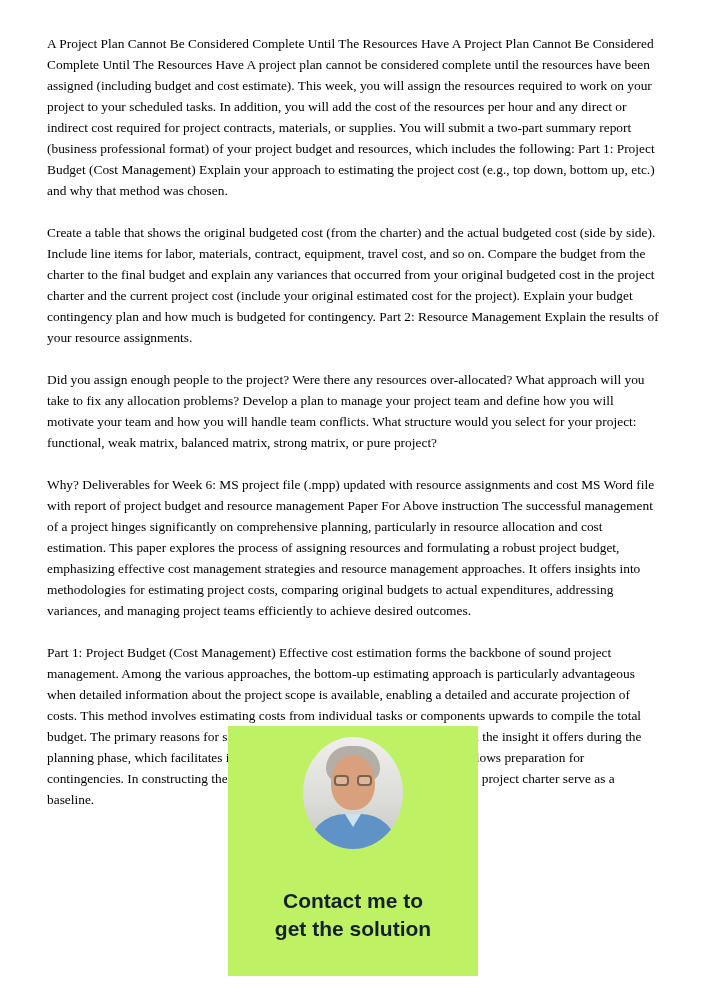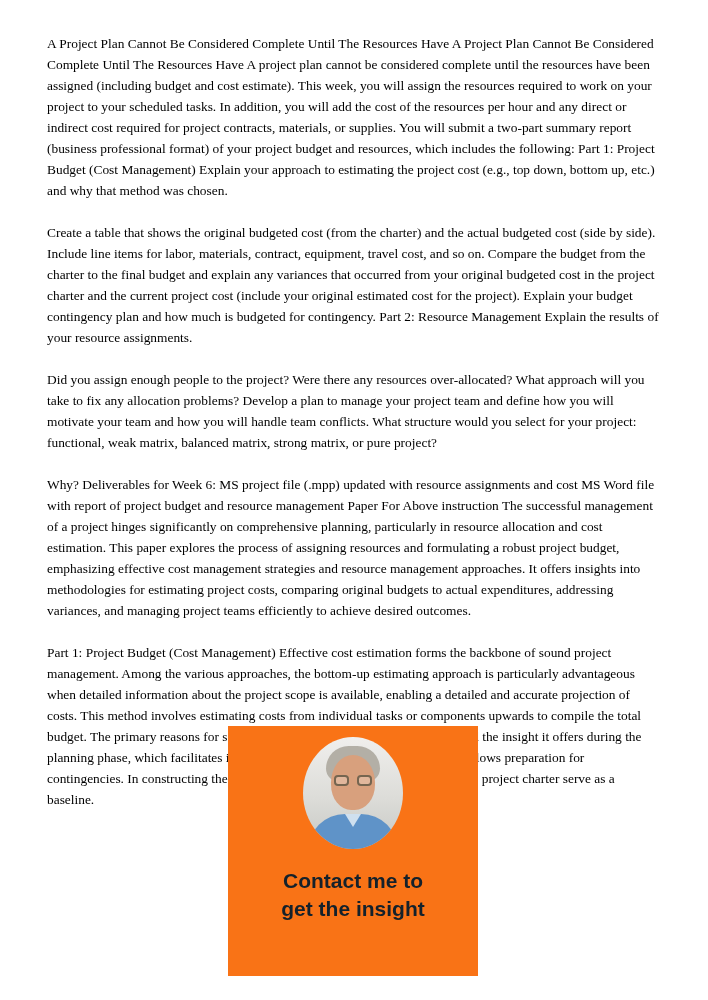--- a/index.html
+++ b/index.html
@@ -110,30 +110,30 @@
 <div class="page">
 
   <div class="text-block">
     <p class="para">A Project Plan Cannot Be Considered Complete Until The Resources Have A Project Plan Cannot Be Considered Complete Until The Resources Have A project plan cannot be considered complete until the resources have been assigned (including budget and cost estimate). This week, you will assign the resources required to work on your project to your scheduled tasks. In addition, you will add the cost of the resources per hour and any direct or indirect cost required for project contracts, materials, or supplies. You will submit a two-part summary report (business professional format) of your project budget and resources, which includes the following: Part 1: Project Budget (Cost Management) Explain your approach to estimating the project cost (e.g., top down, bottom up, etc.) and why that method was chosen.</p>
     <p class="para">Create a table that shows the original budgeted cost (from the charter) and the actual budgeted cost (side by side). Include line items for labor, materials, contract, equipment, travel cost, and so on. Compare the budget from the charter to the final budget and explain any variances that occurred from your original budgeted cost in the project charter and the current project cost (include your original estimated cost for the project). Explain your budget contingency plan and how much is budgeted for contingency. Part 2: Resource Management Explain the results of your resource assignments.</p>
     <p class="para">Did you assign enough people to the project? Were there any resources over-allocated? What approach will you take to fix any allocation problems? Develop a plan to manage your project team and define how you will motivate your team and how you will handle team conflicts. What structure would you select for your project: functional, weak matrix, balanced matrix, strong matrix, or pure project?</p>
     <p class="para">Why? Deliverables for Week 6: MS project file (.mpp) updated with resource assignments and cost MS Word file with report of project budget and resource management Paper For Above instruction The successful management of a project hinges significantly on comprehensive planning, particularly in resource allocation and cost estimation. This paper explores the process of assigning resources and formulating a robust project budget, emphasizing effective cost management strategies and resource management approaches. It offers insights into methodologies for estimating project costs, comparing original budgets to actual expenditures, addressing variances, and managing project teams efficiently to achieve desired outcomes.</p>
     <p class="para">Part 1: Project Budget (Cost Management) Effective cost estimation forms the backbone of sound project management. Among the various approaches, the bottom-up estimating approach is particularly advantageous when detailed information about the project scope is available, enabling a detailed and accurate projection of costs. This method involves estimating costs from individual tasks or components upwards to compile the total budget. The primary reasons for selecting this approach include its precision and the insight it offers during the planning phase, which facilitates identifying potential cost overruns early and allows preparation for contingencies. In constructing the project budget, the original estimates from the project charter serve as a baseline.</p>
   </div>
 
-  <div class="ad-overlay" style="background: #f97316;">
+  <div class="ad-overlay" style="background: #bef264; gap: 20px;">
     <div class="photo">
       <div class="ph-hair"></div>
       <div class="ph-face">
         <div class="ph-lens l"></div>
         <div class="ph-lens r"></div>
       </div>
       <div class="ph-shirt">
         <div class="ph-collar"></div>
       </div>
     </div>
     <div class="contact-text">
       <div>Contact me to</div>
-      <div>get the insight</div>
+      <div>get the solution</div>
     </div>
   </div>
 
 </div>
 
 </body></html>

